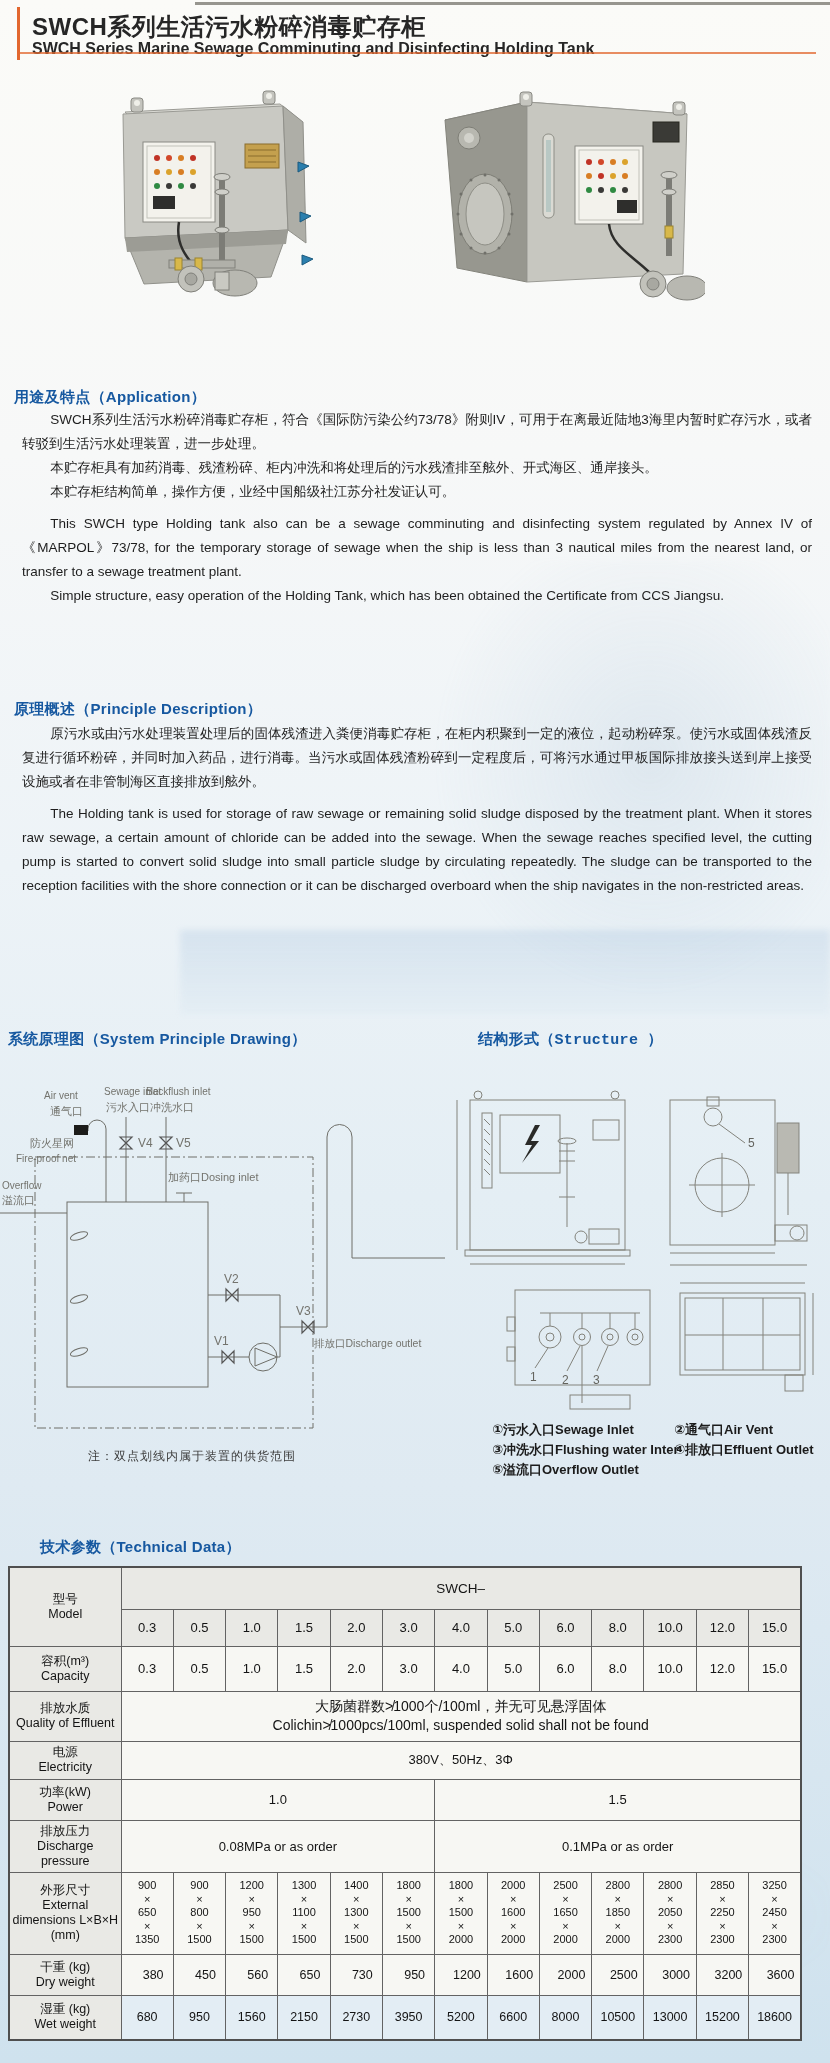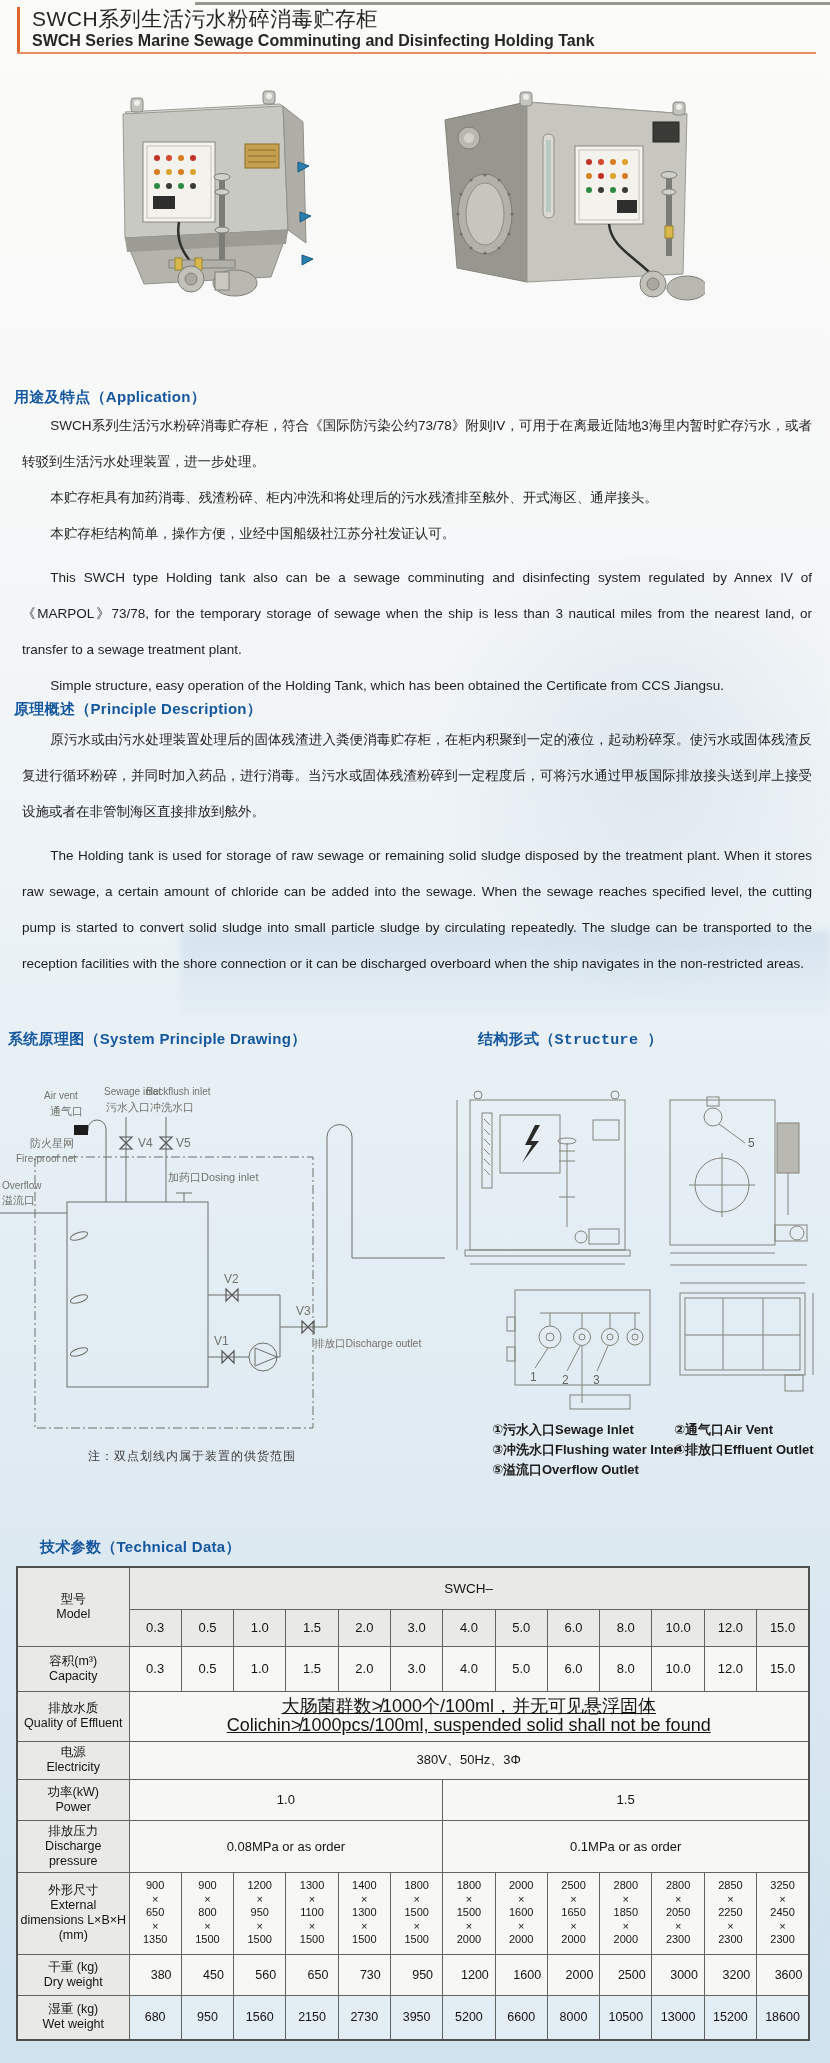--- a/index.html
+++ b/index.html
@@ -8,46 +8,46 @@
     background:linear-gradient(180deg,#fbfbf8 0%,#f7f8f8 22%,#edf3f7 42%,#e4eef4 58%,#dfeaf2 72%,#d7e6f0 86%,#cfe2ee 100%);}
   .wm{position:absolute;pointer-events:none;}
   .wm1{left:430px;top:560px;width:400px;height:440px;opacity:.5;filter:blur(3px);
     background:radial-gradient(ellipse at 55% 45%,rgba(150,180,205,.38),rgba(150,180,205,0) 70%);}
   .wm2{left:180px;top:930px;width:650px;height:85px;opacity:.55;filter:blur(3px);
     background:linear-gradient(180deg,rgba(110,155,200,.30),rgba(165,200,228,.12));}
   .wm3{left:60px;top:1790px;width:770px;height:250px;opacity:.4;filter:blur(4px);
     background:radial-gradient(ellipse at 40% 50%,rgba(140,175,205,.35),rgba(140,175,205,0) 75%);}
   .top-line{position:absolute;top:2px;left:195px;right:0;height:3px;background:#55544a;opacity:.6;}
   .header{position:absolute;top:7px;left:17px;border-left:3px solid var(--accent-orange,#e2672f);padding-left:12px;}
-  .title-zh{font-size:21px;font-weight:normal;color:#262626;line-height:23px;letter-spacing:.5px;}
+  .title-zh{font-size:24px;font-weight:bold;color:#262626;line-height:23px;letter-spacing:.5px;margin-top:8px;}
   .title-en{font-size:16px;font-weight:bold;color:#262626;line-height:22px;}
   .title-rule{position:absolute;top:52px;left:17px;right:14px;height:2px;background:var(--accent-orange,#e2672f);opacity:.75;}
   .sec-head{position:absolute;font-size:15px;font-weight:bold;color:var(--heading-blue,#1658a0);letter-spacing:.3px;}
-  .paras{position:absolute;left:22px;right:18px;color:#1e1e1e;font-size:13.5px;line-height:36px;text-align:justify;}
+  .paras{position:absolute;left:22px;right:18px;color:#1e1e1e;font-size:13.5px;line-height:24px;text-align:justify;}
   .paras p{margin:0;text-indent:2.1em;}
   .paras p.en-first{margin-top:8px;}
   svg text{font-family:"Liberation Sans","DejaVu Sans",sans-serif;}
   .diagram-note{position:absolute;left:88px;top:1448px;font-size:12px;color:#3c3c3c;letter-spacing:1px;}
   .legend{position:absolute;left:492px;top:1420px;font-size:13px;font-weight:bold;color:#1b1b1b;}
   .legend .col{position:absolute;top:0;white-space:nowrap;}
   .legend .col1{left:0;}
   .legend .col2{left:182px;}
   .legend div{height:20px;line-height:20px;}
   
-  .tech-table{position:absolute;left:16px;top:1566px;width:794px;border-collapse:collapse;table-layout:fixed;
+  .tech-table{position:absolute;left:8px;top:1566px;width:794px;border-collapse:collapse;table-layout:fixed;
     border:2px solid #4f4f4f;background:#f6f6f2;}
   .tech-table td{border:1px solid #636363;text-align:center;vertical-align:middle;padding:1px 1px;
     font-size:13px;color:#141414;overflow:hidden;}
   .tech-table td.lbl{background:var(--label-bg,#e9e9e5);font-size:12.5px;line-height:15px;padding:2px 2px;}
   .tech-table td.lbl div{white-space:normal;}
   .tech-table td.series{background:var(--label-bg,#e9e9e5);font-size:13.5px;}
   .tech-table tr.r-models td.val{background:var(--label-bg,#e9e9e5);}
   .tech-table td.val{background:#f7f7f3;}
   .tech-table td.pre{white-space:pre-line;}
-  .tech-table tr[data-row="effluent"] td.val{font-size:18px;line-height:19px;text-decoration:underline;}
+  .tech-table tr[data-row="effluent"] td.val{font-size:14px;line-height:19px;}
   .tech-table tr[data-row="dimensions"] td.val{font-size:11px;line-height:13.5px;}
   .tech-table tr[data-row="wet_weight"] td.val{background:var(--cell-blue,#e3edf4);font-size:12.5px;}
   .tech-table tr[data-row="dry_weight"] td.val{font-size:12.5px;padding-left:13px;}
   .tech-table tr.r-series{height:42px;}
   .tech-table tr.r-models{height:37px;}
   .tech-table tr[data-row="capacity"]{height:45px;}
   .tech-table tr[data-row="effluent"]{height:50px;}
   .tech-table tr[data-row="electricity"]{height:38px;}
   .tech-table tr[data-row="power"]{height:41px;padding-left:44px;}
   .tech-table tr[data-row="pressure"]{height:52px;}

